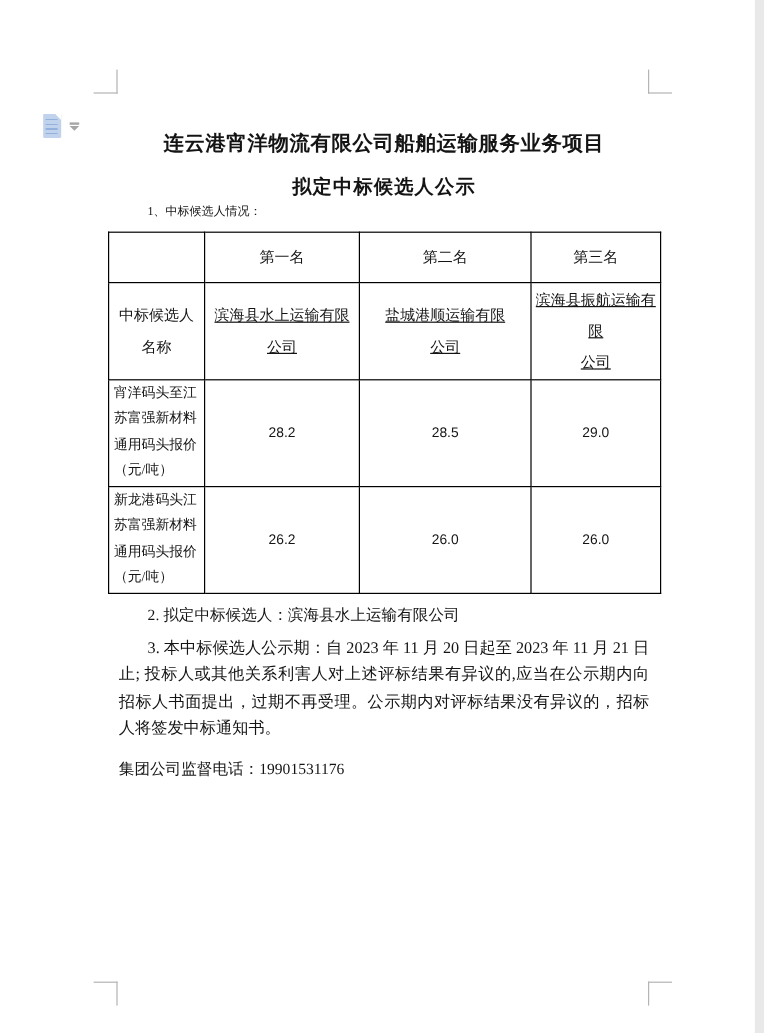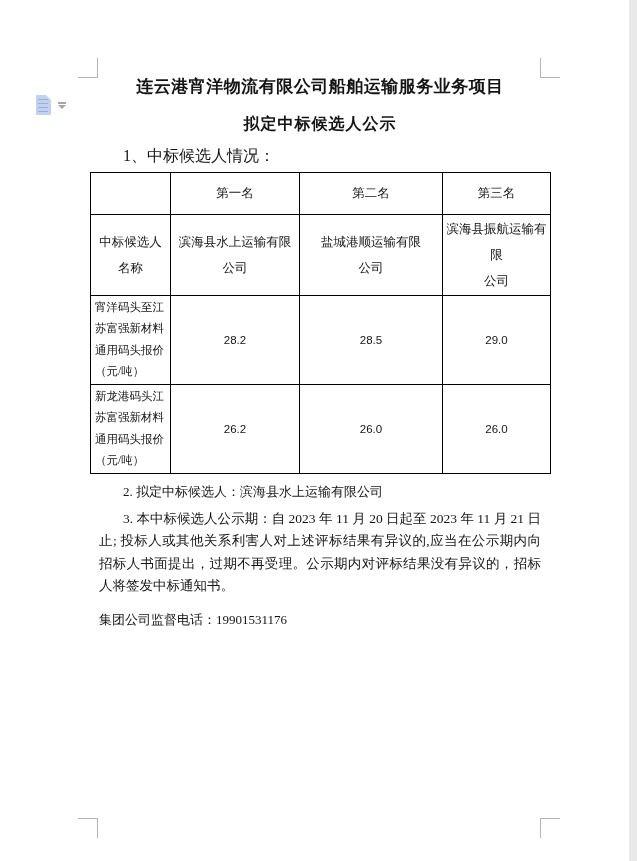--- a/index.html
+++ b/index.html
@@ -39,35 +39,35 @@
   }
   .paste-arrow { position:absolute; left:22px; top:8px; width:9px; height:8px; }
   .paste-arrow .bar { width:8px; height:2px; background:#a6a6a6; margin:0 auto; }
   .paste-arrow .tri {
     width:0; height:0; margin:1px auto 0;
     border-left:4px solid transparent; border-right:4px solid transparent;
     border-top:4px solid #a6a6a6;
   }
 
   
-  .content { position:absolute; left:99px; top:60px; width:442px; }
+  .content { position:absolute; left:99px; top:93px; width:442px; }
 
   .doc-title { font-size:17px; font-weight:bold; text-align:center; letter-spacing:0.5px;
                margin-top:17px; line-height:20px; }
   .doc-subtitle { font-size:16px; font-weight:bold; text-align:center; letter-spacing:1px;
                   margin-top:17px; line-height:20px; }
   .intro { margin-top:17px; font-size:13px; line-height:19.5px; text-align:justify; text-indent:26px; }
-  .item1 { font-size:16px; line-height:19.5px; padding-left:24px;margin-top:12px; }
+  .item1 { font-size:10px; line-height:19.5px; padding-left:24px; }
 
   table.bids { border-collapse:collapse; table-layout:fixed; width:460px; margin:6px 0 0 -9px; }
   table.bids td { border:1px solid #000; text-align:center; vertical-align:middle;
                   white-space:pre-line; padding:1px 2px; }
   .hdr-rank { font-size:12.5px; }
   .hdr-side { font-size:12.5px; line-height:26px; }
-  .cand     { font-size:12.5px; line-height:26px; }
+  .cand     { font-size:12.5px; line-height:26px;text-decoration:underline; }
   .rowlab   { font-size:11.5px; line-height:21.5px; text-align:left !important; padding-left:4px !important; }
   .price    { font-family:"Liberation Sans","DejaVu Sans",sans-serif; font-size:11.5px; }
 
   .item2 { margin-top:8px; font-size:13px; line-height:19px; padding-left:24px; }
   .item3 { margin-top:7px; font-size:13.5px; line-height:22.5px; text-align:justify; text-indent:24px; }
   .phones { margin-top:9px; font-size:13px; line-height:17.5px; }
   .sig-block { margin-top:13px; text-align:right; font-size:13px; line-height:22px; padding-right:3px; }
 </style>
 </head>
 <body>

